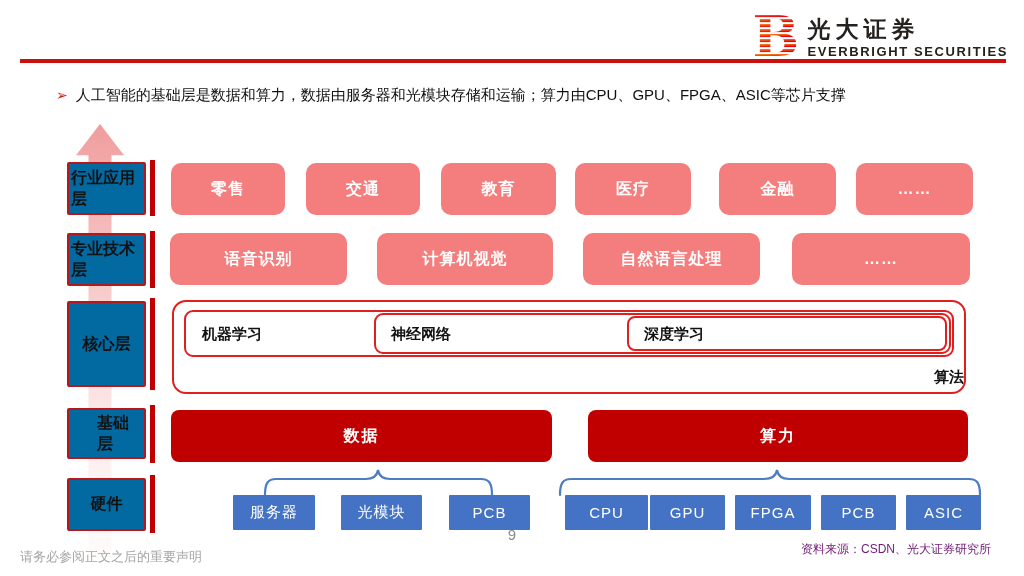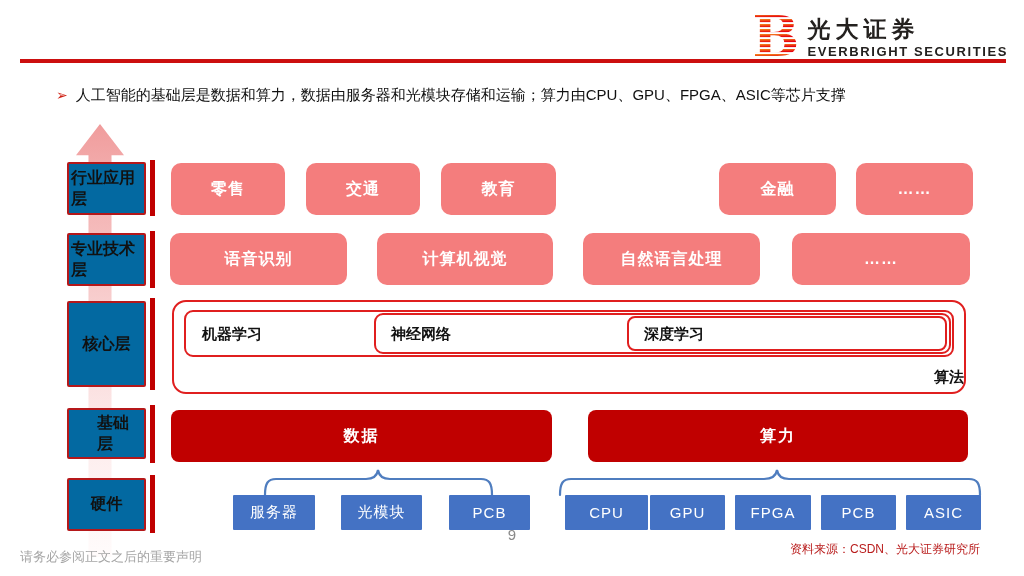--- a/index.html
+++ b/index.html
@@ -47,21 +47,21 @@
 
   
   .dark { background:#c00000; color:#fff; font-weight:bold; font-size:16px; border-radius:8px; letter-spacing:2px; }
 
   
   .chip { background:#4472c4; color:#fff; font-size:15px; border-radius:1px; letter-spacing:1px; }
 
   
   .page-num { left:502px; top:526px; width:20px; text-align:center; font-size:15px; color:#8a8a8a; }
   .disclaimer { left:20px; top:548px; font-size:13px; color:#a5a5a5;text-align:right; }
-  .source-note { right:44px; top:541px; font-size:12px; color:#b91c1c; }
+  .source-note { right:33px; top:541px; font-size:12px; color:#701a75; }
 </style>
 </head>
 <body>
 
 <div class="slide">
 
 
   <div class="abs logo-wrap">
     <span>
       <svg width="44" height="44" viewBox="0 0 44 44">
@@ -109,20 +109,21 @@
 
   <div class="abs layer-bar" style="top:160px;height:56px;"></div>
   <div class="abs layer-bar" style="top:231px;height:57px;"></div>
   <div class="abs layer-bar" style="top:298px;height:92px;"></div>
   <div class="abs layer-bar" style="top:405px;height:58px;"></div>
   <div class="abs layer-bar" style="top:475px;height:58px;"></div>
 
   <div class="abs flexc pill" style="left:306px;top:163px;width:114px;height:52px;">交通</div>
   <div class="abs flexc pill" style="left:171px;top:163px;width:114px;height:52px;">零售</div>
   <div class="abs flexc pill" style="left:441px;top:163px;width:115px;height:52px;">教育</div>
+  <div class="abs flexc pill" style="left:575px;top:163px;width:116px;height:52px;">医疗</div>
   <div class="abs flexc pill" style="left:719px;top:163px;width:117px;height:52px;">金融</div>
   <div class="abs flexc pill" style="left:856px;top:163px;width:117px;height:52px;">……</div>
 
   <div class="abs flexc pill" style="left:170px;top:233px;width:177px;height:52px;">语音识别</div>
   <div class="abs flexc pill" style="left:377px;top:233px;width:176px;height:52px;">计算机视觉</div>
   <div class="abs flexc pill" style="left:583px;top:233px;width:177px;height:52px;">自然语言处理</div>
   <div class="abs flexc pill" style="left:792px;top:233px;width:178px;height:52px;">……</div>
 
   <div class="abs core-box" style="left:172px;top:300px;width:794px;height:94px;border-radius:14px;">
     <div class="algo-label">算法</div>

